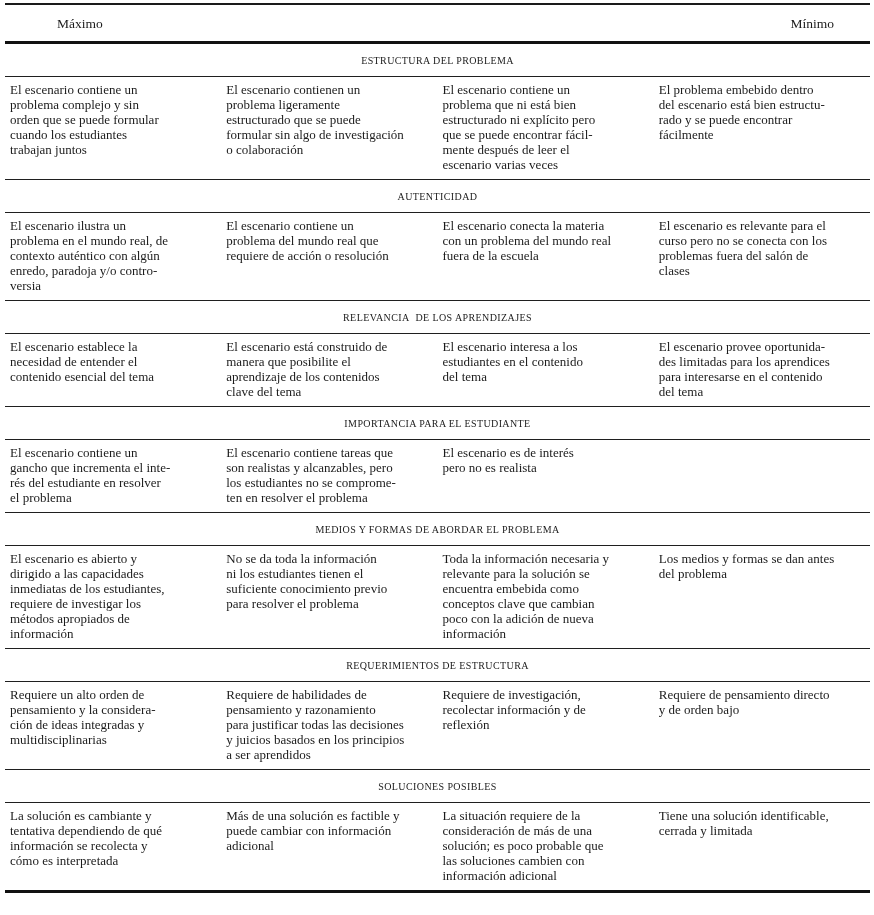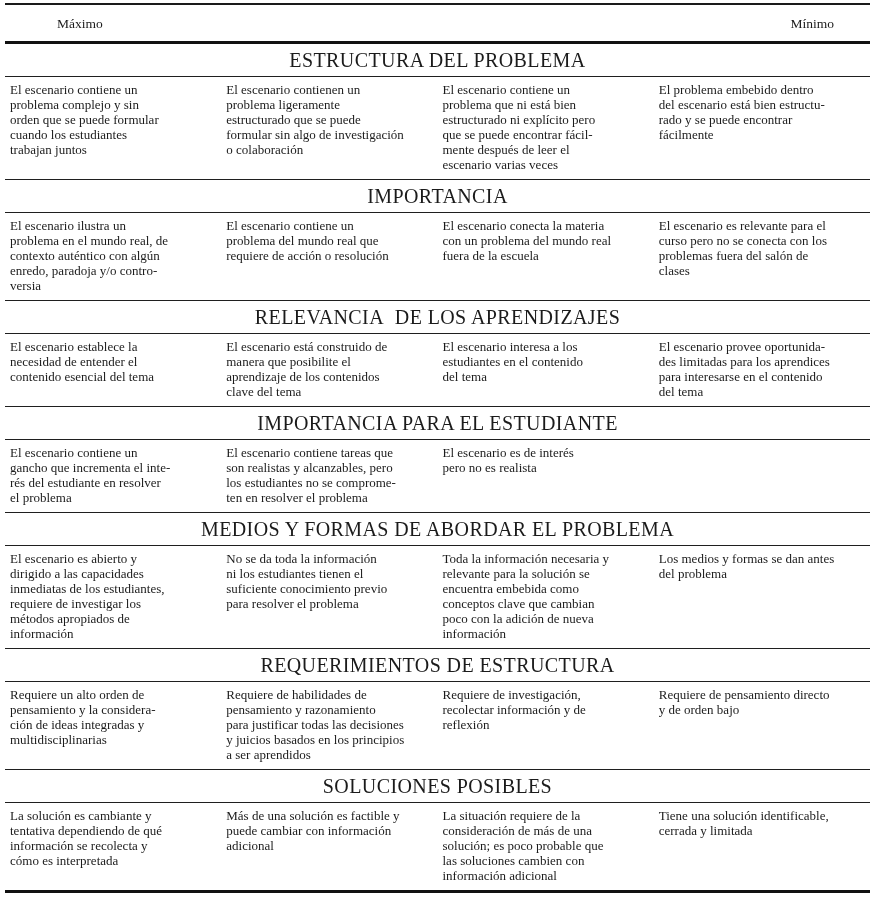--- a/index.html
+++ b/index.html
@@ -24,21 +24,21 @@
     align-items: center;
     padding: 10px 36px 9px 52px;
     border-bottom: 3px solid #111111;
     font-size: 13.5px;
     line-height: 17px;
   }
   .section-title {
     text-align: center;
     padding: 8px 0 7px;
     border-bottom: 1px solid #1f1f1f;
-    font-size: 20px;
+    font-size: 10px;
     line-height: 17px;
     letter-spacing: 0.4px;
   }
   .row {
     display: grid;
     grid-template-columns: repeat(4, 1fr);
     border-bottom: 1px solid #1f1f1f;
     padding: 5px 0 7px;
   }
   .row.last {
@@ -78,21 +78,21 @@
 estructurado ni explícito pero
 que se puede encontrar fácil-
 mente después de leer el
 escenario varias veces</div>
     <div class="cell">El problema embebido dentro
 del escenario está bien estructu-
 rado y se puede encontrar
 fácilmente</div>
   </div>
 
-  <div class="section-title">IMPORTANCIA</div>
+  <div class="section-title">AUTENTICIDAD</div>
   <div class="row">
     <div class="cell">El escenario ilustra un
 problema en el mundo real, de
 contexto auténtico con algún
 enredo, paradoja y/o contro-
 versia</div>
     <div class="cell">El escenario contiene un
 problema del mundo real que
 requiere de acción o resolución</div>
     <div class="cell">El escenario conecta la materia

